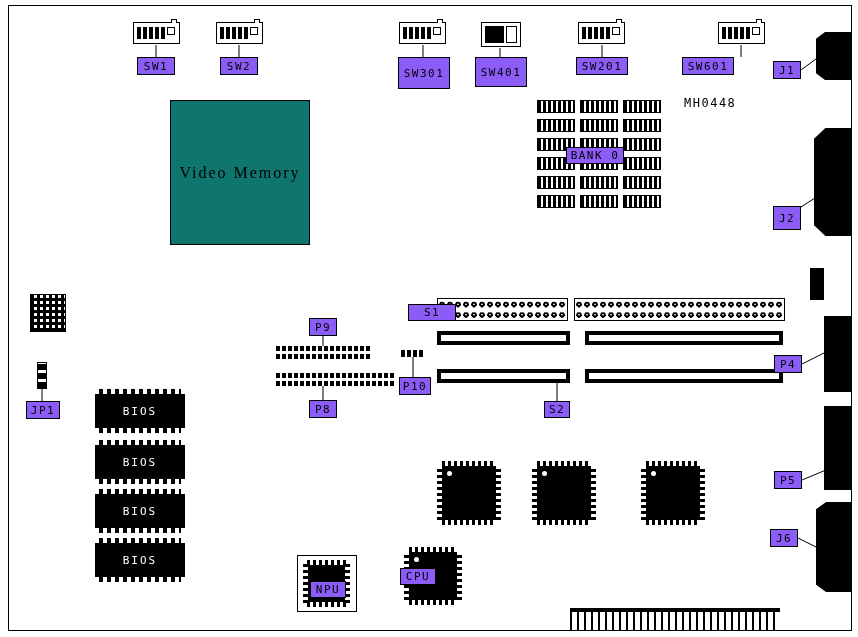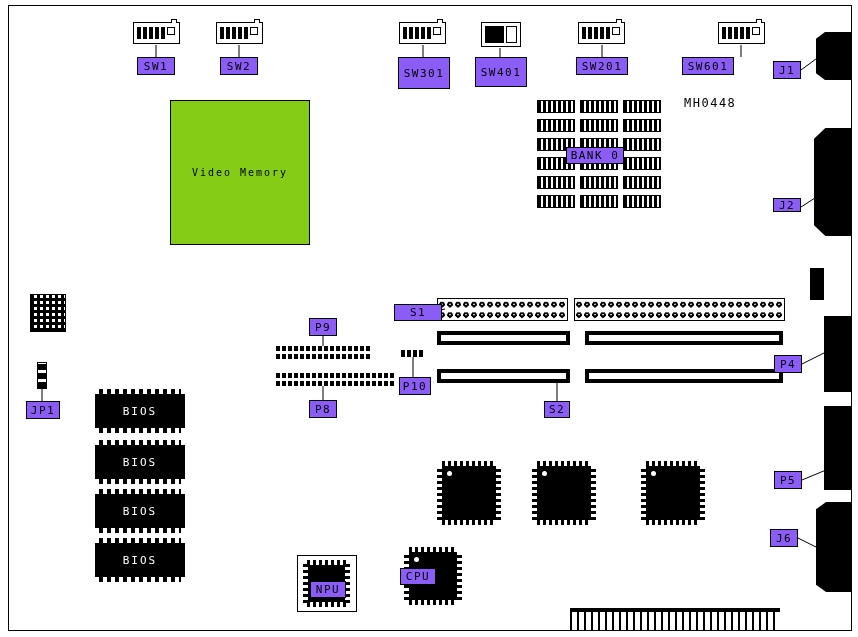--- a/index.html
+++ b/index.html
@@ -68,22 +68,22 @@
   .qfp .pl { position:absolute; left:0; top:8%; bottom:8%; width:5px;
     background:repeating-linear-gradient(0deg,#000 0 3px,transparent 3px 6px); }
   .qfp .pr { position:absolute; right:0; top:8%; bottom:8%; width:5px;
     background:repeating-linear-gradient(0deg,#000 0 3px,transparent 3px 6px); }
   .qfp .bd { position:absolute; inset:5px; background:#000; }
   .qfp .dot { position:absolute; top:10px; left:10px; width:5px; height:5px; background:#fff; border-radius:50%; z-index:2; }
 
   
   .econ { position:absolute; background:#000; z-index:2; }
 
-  .vidmem { position:absolute; border:1px solid #000; background:#84cc16;
-    display:flex; align-items:center; justify-content:center; font-size:10px; letter-spacing:2px; z-index:1; }
+  .vidmem { position:absolute; border:1px solid #000; background:#0f766e;
+    display:flex; align-items:center; justify-content:center; font-size:16px; letter-spacing:2px; z-index:1;font-family:Liberation Serif, serif; }
 
   .socketgrid { position:absolute; border:1px solid #000; z-index:1;
     background-image:
       repeating-linear-gradient(90deg,#000 0 3px,transparent 3px 6px),
       repeating-linear-gradient(0deg,#000 0 3px,transparent 3px 6px); }
 
   .jumper { position:absolute; border:1px solid #000; z-index:1;
     background:repeating-linear-gradient(0deg,#000 0 6px,#fff 6px 9px); }
 
   .edgeteeth { position:absolute; border-top:4px solid #000; z-index:1;
@@ -203,21 +203,21 @@
       <div class="r"></div>
   </div>
   <div class="hdr2" style="left:276px;top:373px;width:120px">
     <div class="r"></div>
       <div class="r"></div>
   </div>
   <div class="lbl" style="left:309px;top:400px;width:28px;height:18px">P8</div>
   <div class="dots4" style="left:401px;top:350px;width:23px"></div>
   <div class="lbl" style="left:399px;top:377px;width:32px;height:18px">P10</div>
 
-  <div class="lbl" style="left:394px;top:304px;width:48px;height:17px">S1</div>
+  <div class="lbl" style="left:408px;top:304px;width:48px;height:17px">S1</div>
   <div class="pinhdr" style="left:437px;top:298px;width:131px"></div>
   <div class="pinhdr" style="left:574px;top:298px;width:211px"></div>
 
   <div class="slot" style="left:437px;top:331px;width:133px"></div>
   <div class="slot" style="left:585px;top:331px;width:198px"></div>
   <div class="slot" style="left:437px;top:369px;width:133px"></div>
   <div class="slot" style="left:585px;top:369px;width:198px"></div>
   <div class="lbl" style="left:544px;top:401px;width:26px;height:17px">S2</div>
 
   <div class="qfp" style="left:437px;top:461px;width:64px;height:64px">
@@ -268,21 +268,21 @@
   <div class="edgeteeth" style="left:570px;top:608px;width:210px;height:23px"></div>
 
   <div class="econ" style="left:816px;top:32px;width:36px;height:48px;clip-path:polygon(0 14%,25% 0,100% 0,100% 100%,25% 100%,0 86%)"></div>
   <div class="econ" style="left:814px;top:128px;width:38px;height:108px;clip-path:polygon(0 10%,30% 0,100% 0,100% 100%,30% 100%,0 90%)"></div>
   <div class="econ" style="left:810px;top:268px;width:14px;height:32px"></div>
   <div class="econ" style="left:824px;top:316px;width:28px;height:76px"></div>
   <div class="econ" style="left:824px;top:406px;width:28px;height:84px"></div>
   <div class="econ" style="left:816px;top:502px;width:36px;height:90px;clip-path:polygon(0 8%,28% 0,100% 0,100% 100%,28% 100%,0 92%)"></div>
 
   <div class="lbl" style="left:773px;top:61px;width:28px;height:18px">J1</div>
-  <div class="lbl" style="left:773px;top:198px;width:28px;height:14px">J2</div>
+  <div class="lbl" style="left:773px;top:206px;width:28px;height:24px">J2</div>
   <div class="lbl" style="left:774px;top:355px;width:28px;height:18px">P4</div>
   <div class="lbl" style="left:774px;top:471px;width:28px;height:18px">P5</div>
   <div class="lbl" style="left:770px;top:529px;width:28px;height:18px">J6</div>
 
   <svg class="wires" width="858" height="637">
     <g stroke="#000" stroke-width="1">
       <line x1="156" y1="57" x2="156" y2="45"></line>
       <line x1="239" y1="57" x2="239" y2="45"></line>
       <line x1="423" y1="57" x2="423" y2="45"></line>
       <line x1="500" y1="57" x2="500" y2="48"></line>

